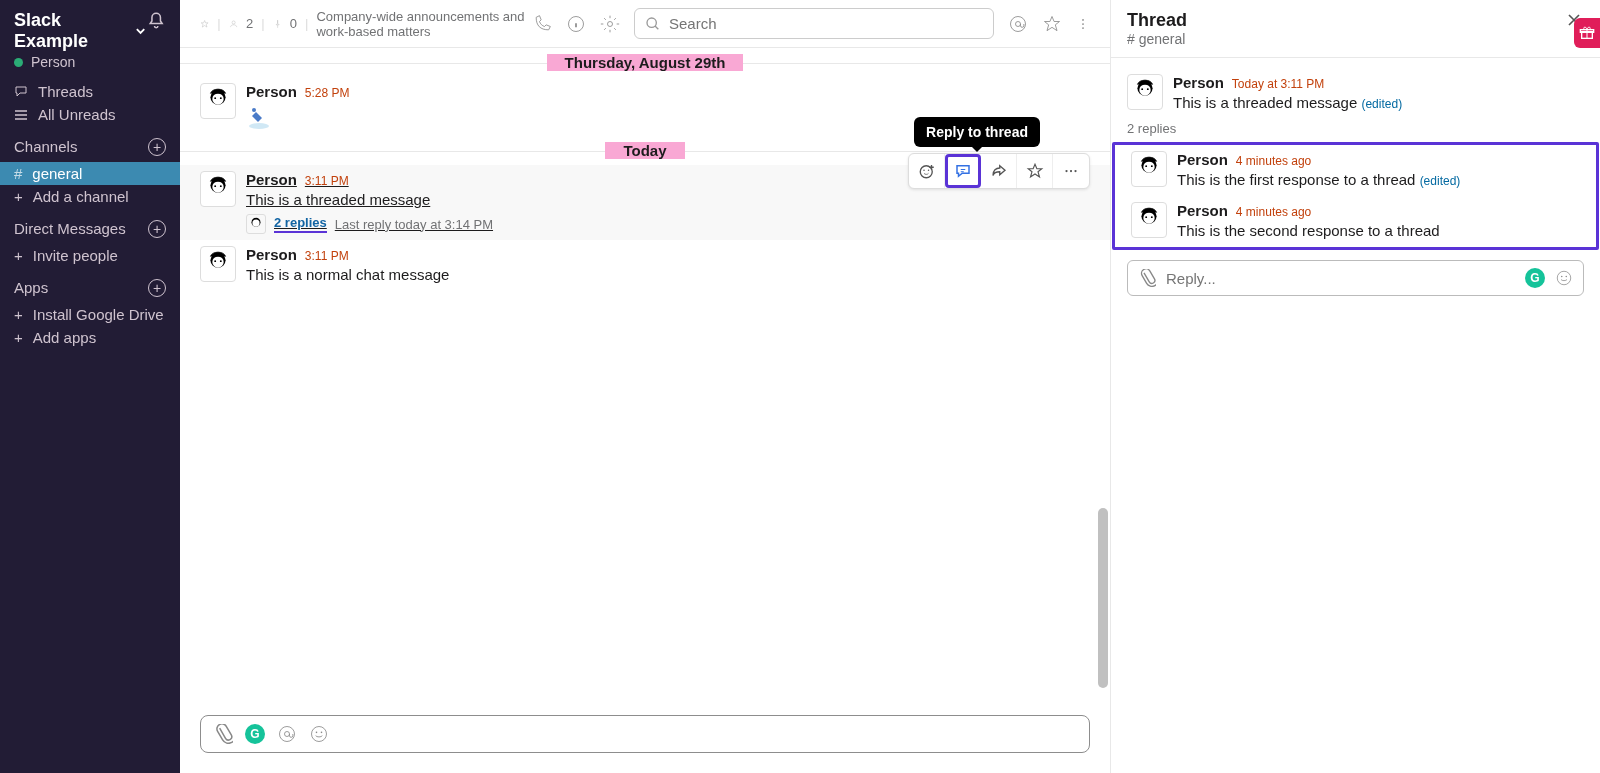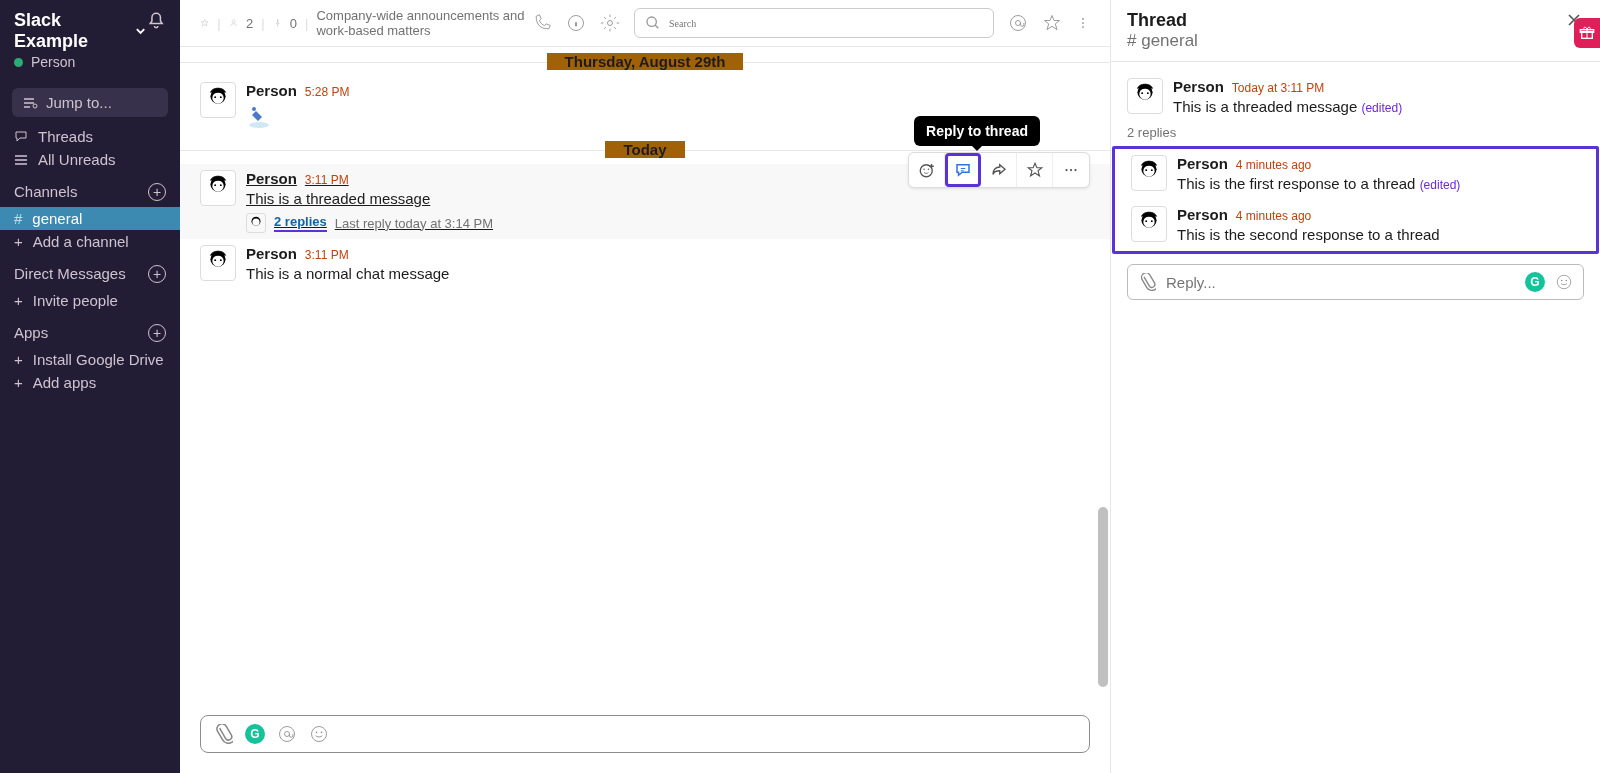--- a/index.html
+++ b/index.html
@@ -23,37 +23,37 @@
     
     .main { flex: 1; display: flex; flex-direction: column; min-width: 0; }
     .channel-header { padding: 8px 20px; border-bottom: 1px solid #e8e8e8; display: flex; align-items: center; justify-content: space-between; }
     .channel-left { display: flex; flex-direction: column; gap: 2px; }
     .channel-title { font-weight: 800; font-size: 17px; }
     .channel-meta { display: flex; align-items: center; gap: 8px; font-size: 13px; color: #717274; }
     .channel-meta .sep { color: #ddd; }
     .channel-right { display: flex; align-items: center; gap: 14px; }
     .header-icon { width: 20px; height: 20px; color: #717274; cursor: pointer; }
     .search-box { width: 360px; border: 1px solid #ccc; border-radius: 6px; padding: 6px 10px; display: flex; align-items: center; gap: 8px; color: #999; }
-    .search-box input { border: none; outline: none; flex: 1; font-size: 10px; font-family: Liberation Serif, serif; }
+    .search-box input { border: none; outline: none; flex: 1; font-size: 15px; }
     
     .messages { flex: 1; overflow-y: auto; position: relative; }
     .date-divider { text-align: center; font-weight: 700; font-size: 15px; padding: 6px 0; color: #1d1c1d; position: relative; }
     .date-divider::before { content: ""; position: absolute; left: 0; right: 0; top: 50%; height: 1px; background: #e8e8e8; z-index: -1; }
-    .date-divider span { background: #a16207; padding: 0 18px; }
+    .date-divider span { background: #f9a8d4; padding: 0 18px; }
     
     .msg { display: flex; gap: 10px; padding: 6px 20px; position: relative; }
     .msg.hover { background: #f8f8f8; text-decoration: underline; }
     .avatar { width: 36px; height: 36px; border-radius: 4px; flex-shrink: 0; background: #fff; border: 1px solid #ddd; display: flex; align-items: center; justify-content: center; overflow: hidden; }
     .avatar svg { width: 34px; height: 34px; }
     .msg-body { flex: 1; min-width: 0; }
     .msg-head { display: flex; align-items: baseline; gap: 8px; }
     .msg-sender { font-weight: 800; }
     .msg-time { font-size: 12px; color: #c2410c; }
     .msg-text { font-size: 15px; line-height: 1.4; margin-top: 1px; }
-    .edited { font-size: 12px; color: #6d28d9; }
+    .edited { font-size: 12px; color: #0369a1; }
     .thread-info { display: flex; align-items: center; gap: 8px; margin-top: 4px; font-size: 13px; }
     .thread-info .mini-avatar { width: 20px; height: 20px; border-radius: 3px; border: 1px solid #ddd; display:flex; align-items:center; justify-content:center; }
     .thread-info .mini-avatar svg { width: 18px; height: 18px; }
     .thread-link { color: #1264a3; font-weight: 600; border-bottom: 2px solid #5a33d6; padding-bottom: 1px; }
     .thread-last { color: #717274; }
     .attachment-img { width: 26px; height: 26px; margin-top: 4px; }
     
     .msg-actions { position: absolute; right: 20px; top: -12px; display: flex; background: #fff; border: 1px solid #ddd; border-radius: 6px; overflow: hidden; box-shadow: 0 1px 3px rgba(0,0,0,0.1); }
     .msg-action { width: 36px; height: 34px; display: flex; align-items: center; justify-content: center; cursor: pointer; color: #555; border-right: 1px solid #eee; }
     .msg-action:last-child { border-right: none; }
@@ -63,21 +63,21 @@
     
     .compose { margin: 0 20px 20px; border: 1.5px solid #8d8d8d; border-radius: 8px; padding: 8px 12px; display: flex; align-items: center; gap: 12px; }
     .compose input { flex: 1; border: none; outline: none; font-size: 15px; }
     .compose-icon { width: 20px; height: 20px; color: #717274; cursor: pointer; }
     .g-badge { width: 20px; height: 20px; border-radius: 50%; background: #15c39a; color: #fff; display: flex; align-items: center; justify-content: center; font-size: 12px; font-weight: 700; }
     
     
     .thread-panel { width: 490px; border-left: 1px solid #e8e8e8; display: flex; flex-direction: column; flex-shrink: 0; }
     .thread-header { padding: 10px 16px; border-bottom: 1px solid #e8e8e8; display: flex; justify-content: space-between; align-items: flex-start; }
     .thread-title { font-weight: 800; font-size: 18px; }
-    .thread-channel { font-size: 17px; color: #717274; }
+    .thread-channel { font-size: 14px; color: #717274; }
     .thread-body { flex: 1; overflow-y: auto; padding: 10px 0; }
     .thread-msg { display: flex; gap: 10px; padding: 6px 16px; }
     .thread-msg .avatar { width: 36px; height: 36px; }
     .reply-count { font-size: 13px; color: #717274; padding: 2px 16px 6px; }
     .thread-replies-box { border: 3px solid #5a33d6; margin: 0 1px; border-radius: 2px; }
     .thread-compose { margin: 10px 16px; border: 1px solid #bbb; border-radius: 6px; padding: 7px 10px; display: flex; align-items: center; gap: 10px; }
     .thread-compose input { flex: 1; border: none; outline: none; font-size: 15px; }
     
     
     .gift-btn { position: fixed; right: 0; top: 18px; width: 26px; height: 30px; background: #e01e5a; border-radius: 6px 0 0 6px; display: flex; align-items: center; justify-content: center; color: #fff; cursor: pointer; z-index: 10; }
@@ -101,27 +101,20 @@
       <div class="presence-row">
         <span class="presence-dot"></span>
         <span>Person</span>
       </div>
     </div>
     <svg class="notif-bell" viewBox="0 0 24 24">
         <path d="M12 3a5 5 0 00-5 5v4l-2 3h14l-2-3V8a5 5 0 00-5-5zm-2 15a2 2 0 004 0" stroke="#cfc3cf" stroke-width="1.8" fill="none"></path>
       </svg>
   </div>
 
-  <div class="jump-to">
-    <svg width="16" height="16" viewBox="0 0 16 16">
-        <path d="M2 4h10M2 8h10M2 12h6" stroke="#cfc3cf" stroke-width="1.5"></path>
-        <circle cx="13" cy="11" r="2" stroke="#cfc3cf" fill="none"></circle>
-      </svg>
-    <span>Jump to...</span>
-  </div>
 
   <div class="sidebar-item">
     <svg width="14" height="14" viewBox="0 0 14 14">
         <path d="M2 2h10v6H6l-3 3V8H2z" stroke="#cfc3cf" fill="none"></path>
       </svg>
     <span>Threads</span>
   </div>
   <div class="sidebar-item">
     <svg width="14" height="14" viewBox="0 0 14 14">
         <path d="M1 3h12M1 7h12M1 11h12" stroke="#cfc3cf" stroke-width="1.5"></path>

